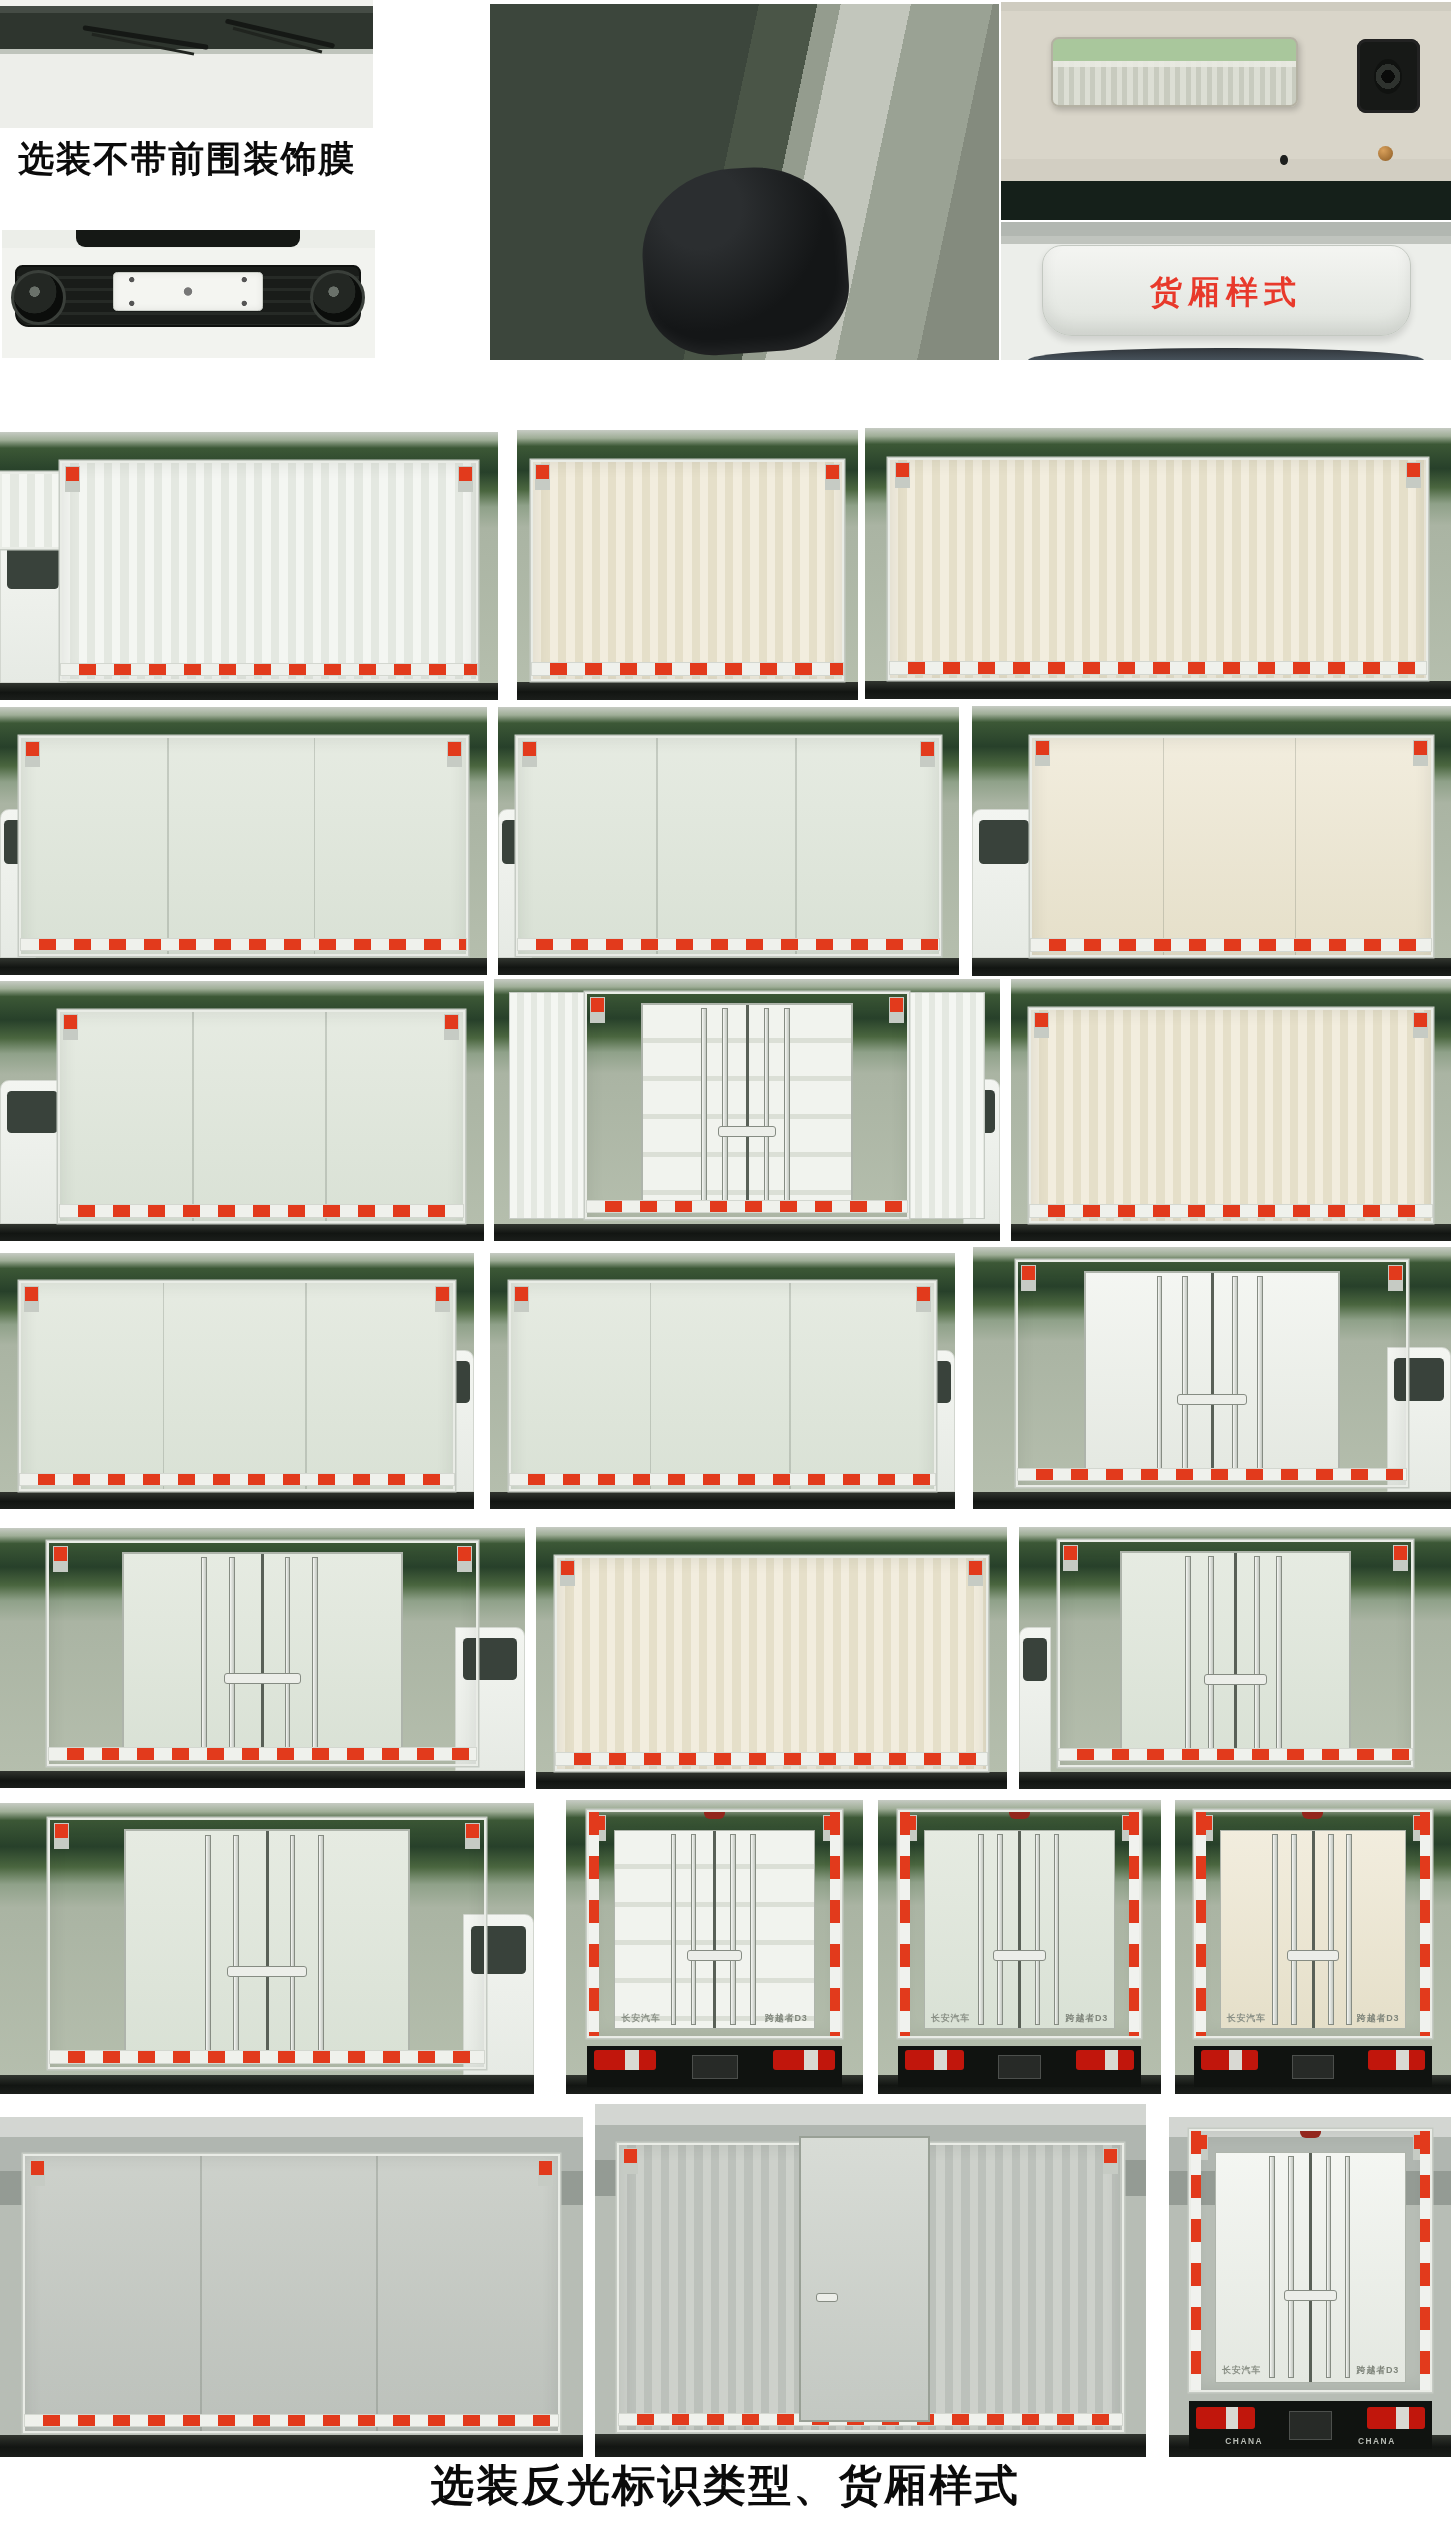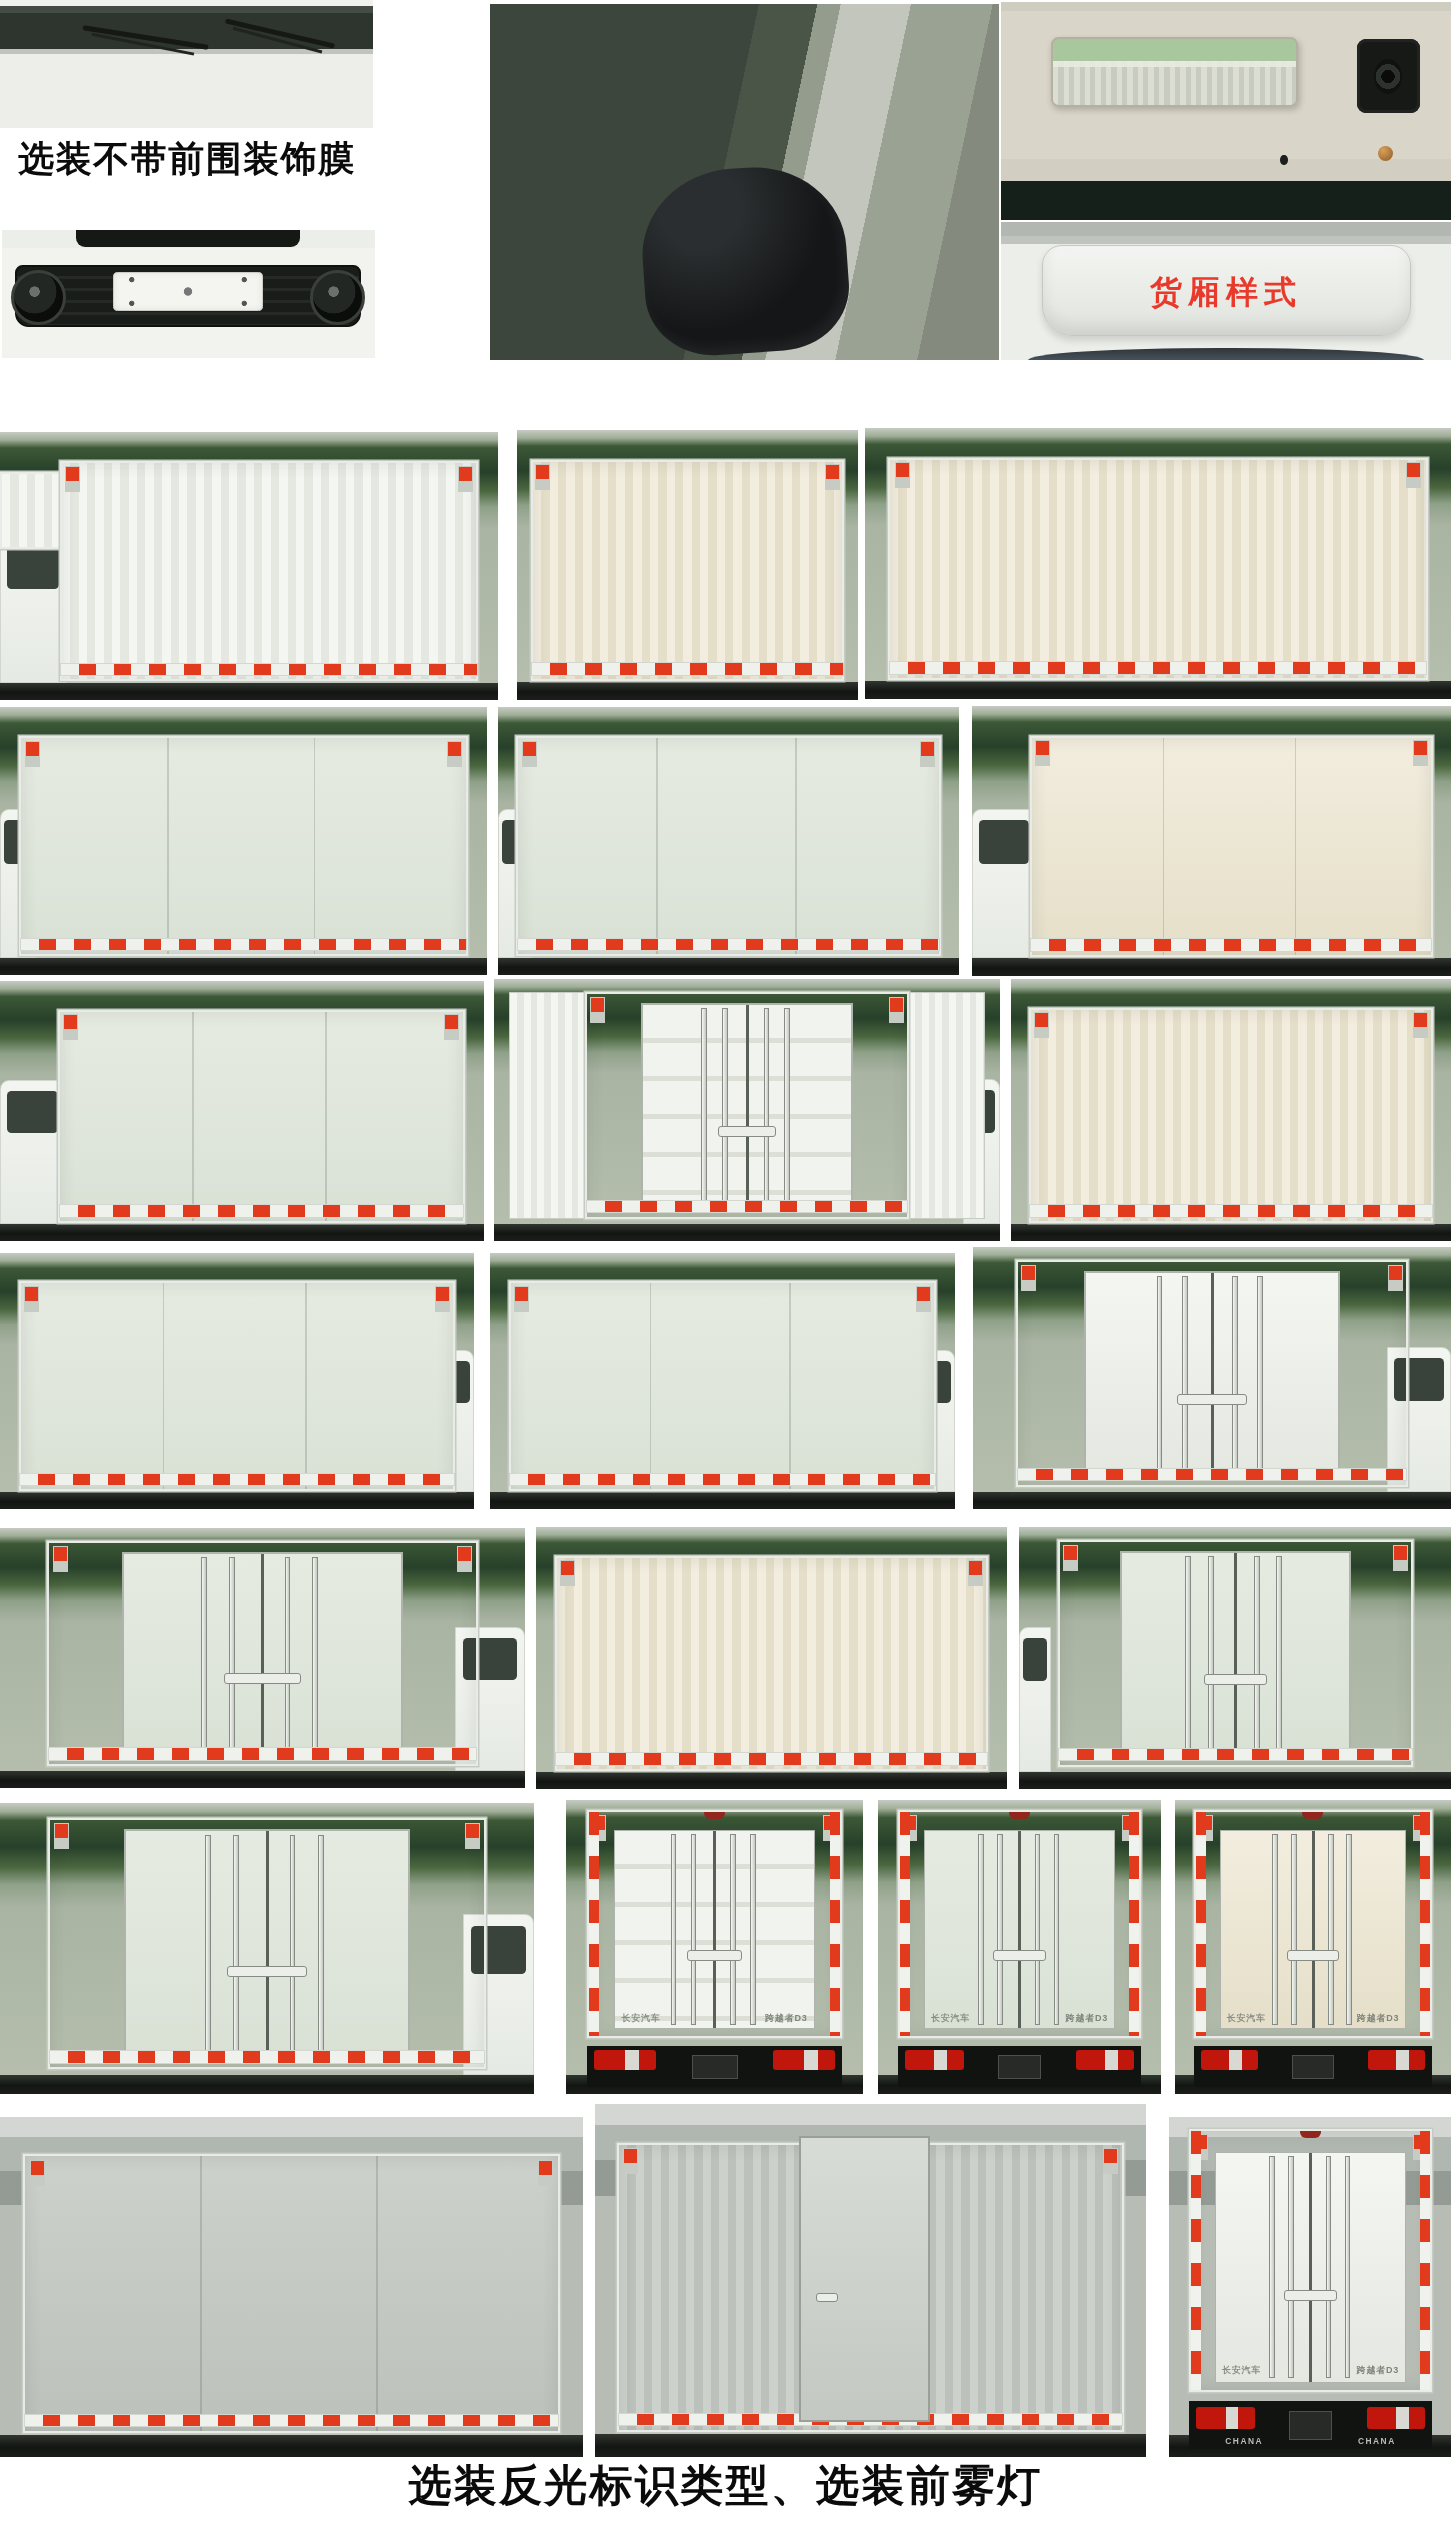--- a/index.html
+++ b/index.html
@@ -386,16 +386,16 @@
     </div>
     <div class="bumper">
       <i class="tl"></i>
       <i class="tr"></i>
       <i class="bplate"></i>
       <span class="chana cl">CHANA</span>
       <span class="chana cr">CHANA</span>
     </div>
   </figure>
 
-  <div class="caption big" style="left:0;top:2457px;width:1451px">选装反光标识类型、选装前雾灯</div>
+  <div class="caption big" style="left:0;top:2457px;width:1451px">选装反光标识类型、货厢样式</div>
 
 </div>
 
 
 </body></html>

